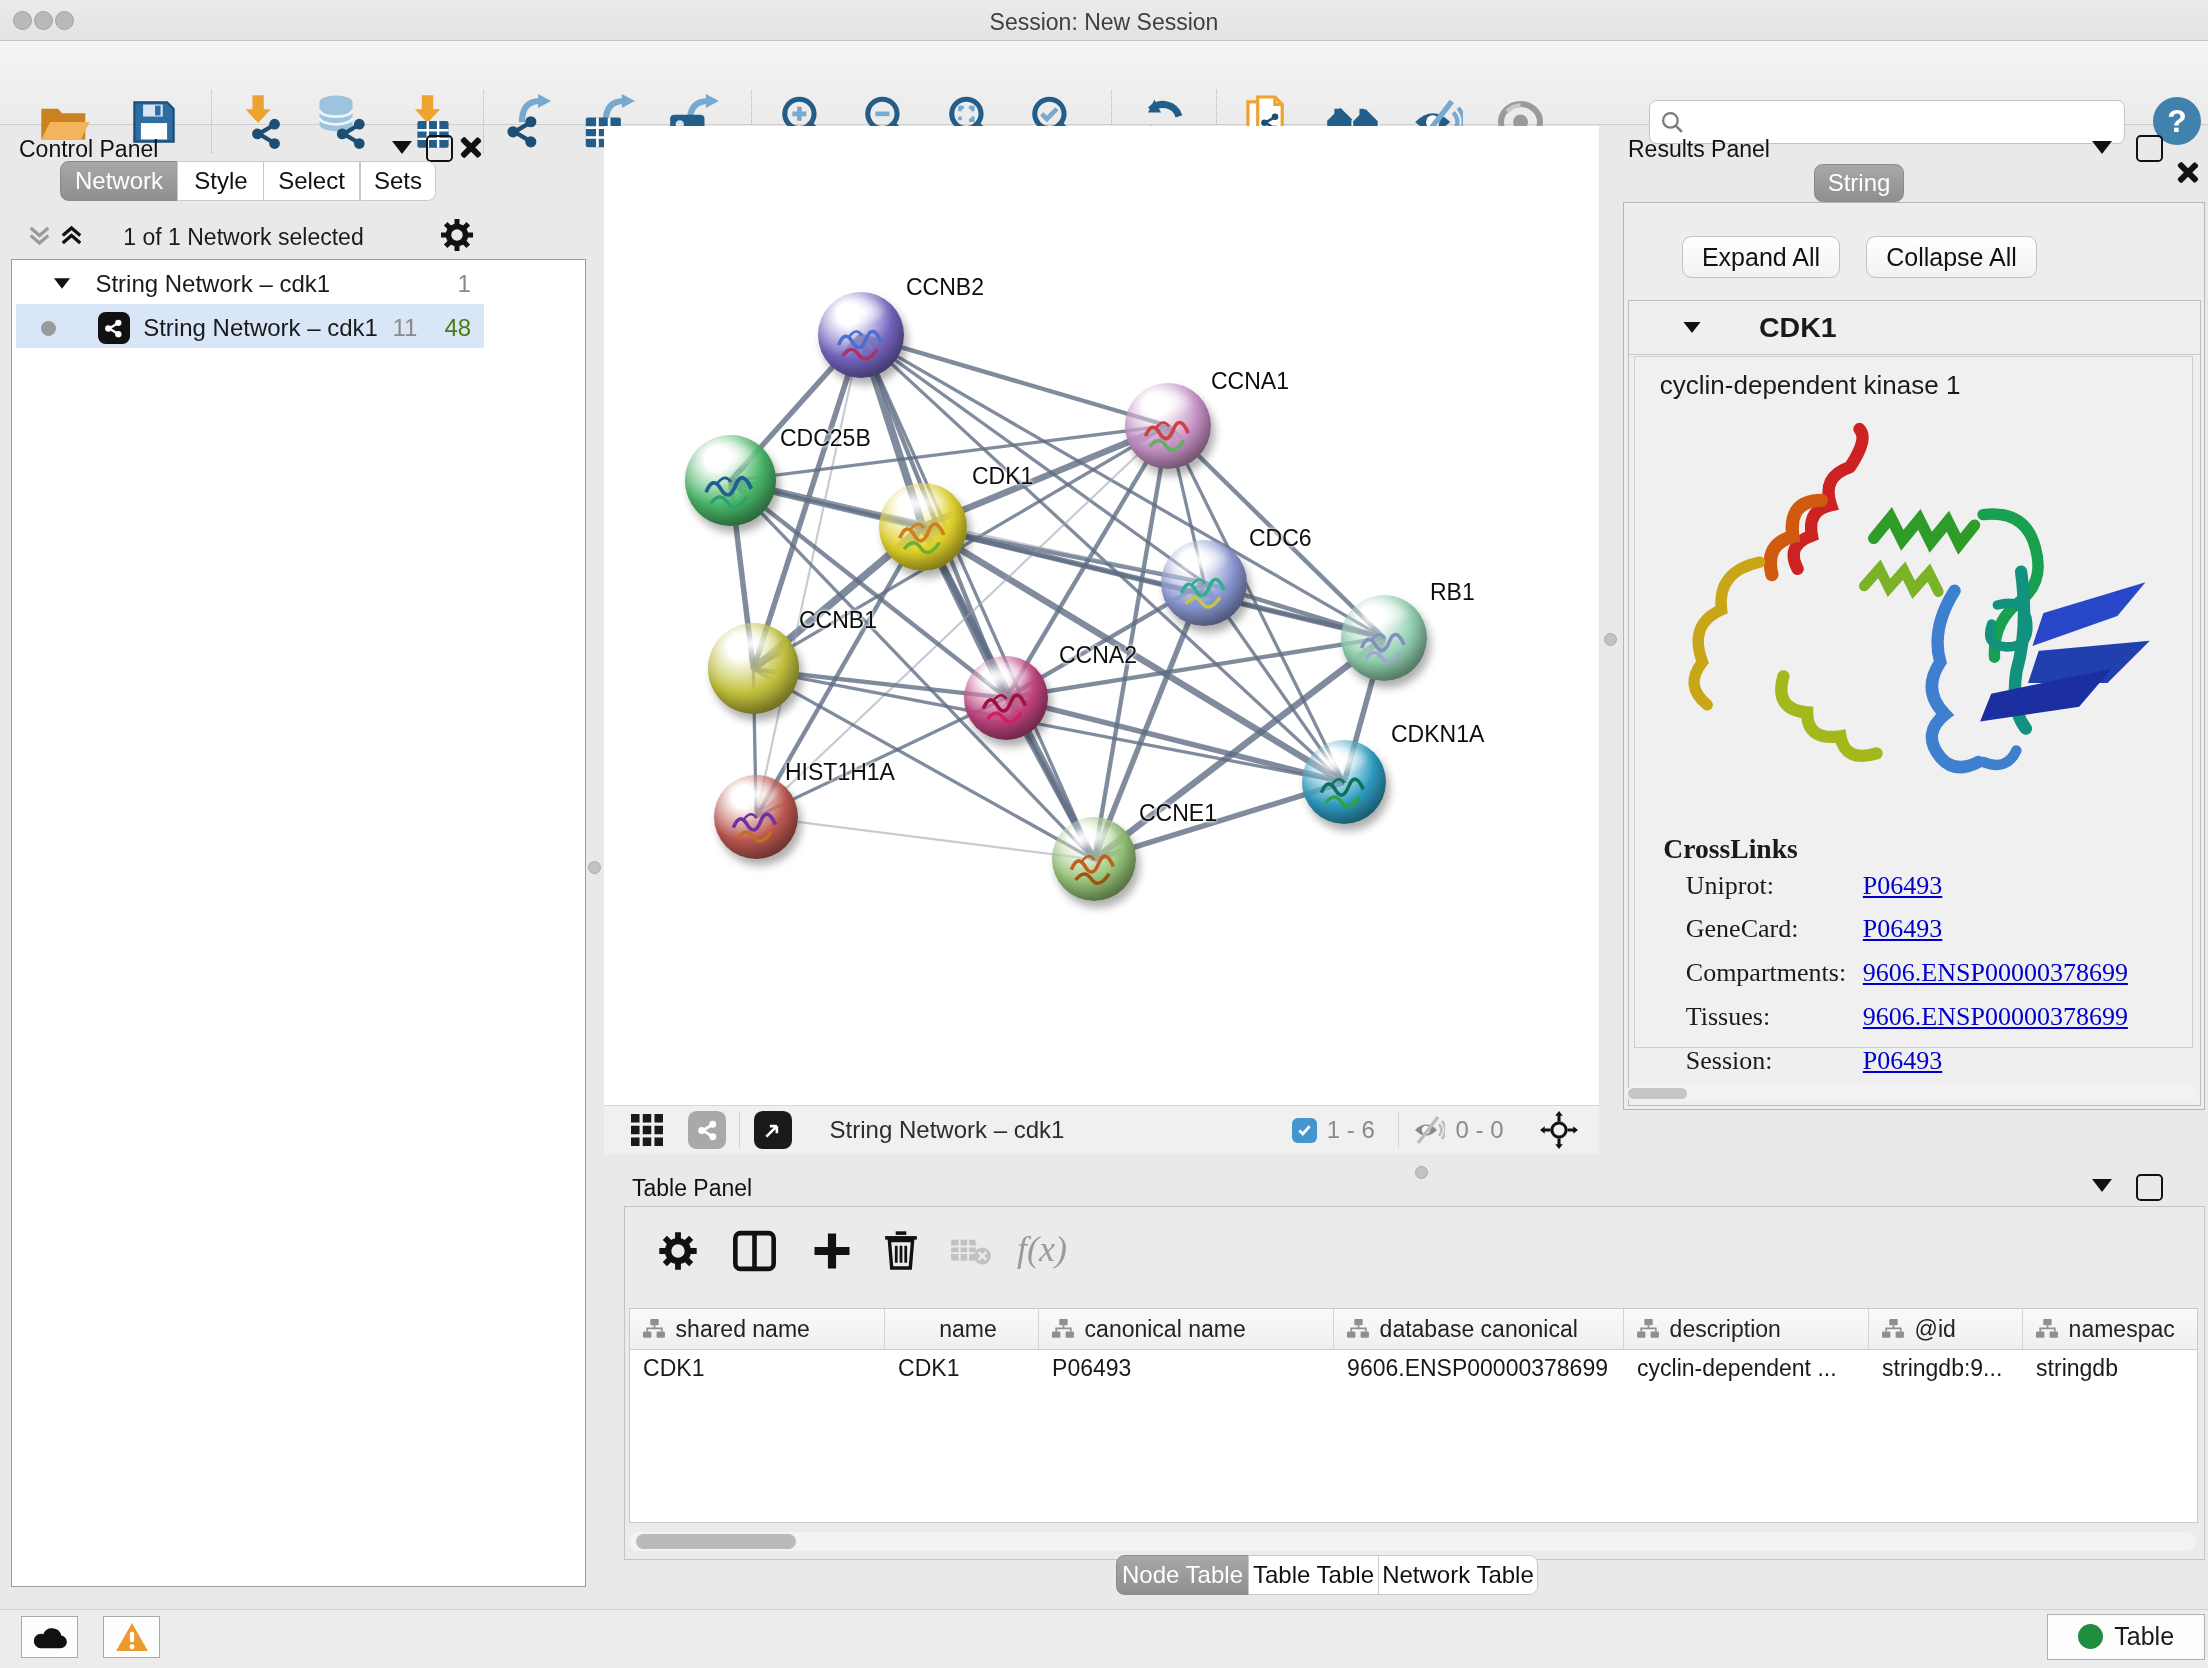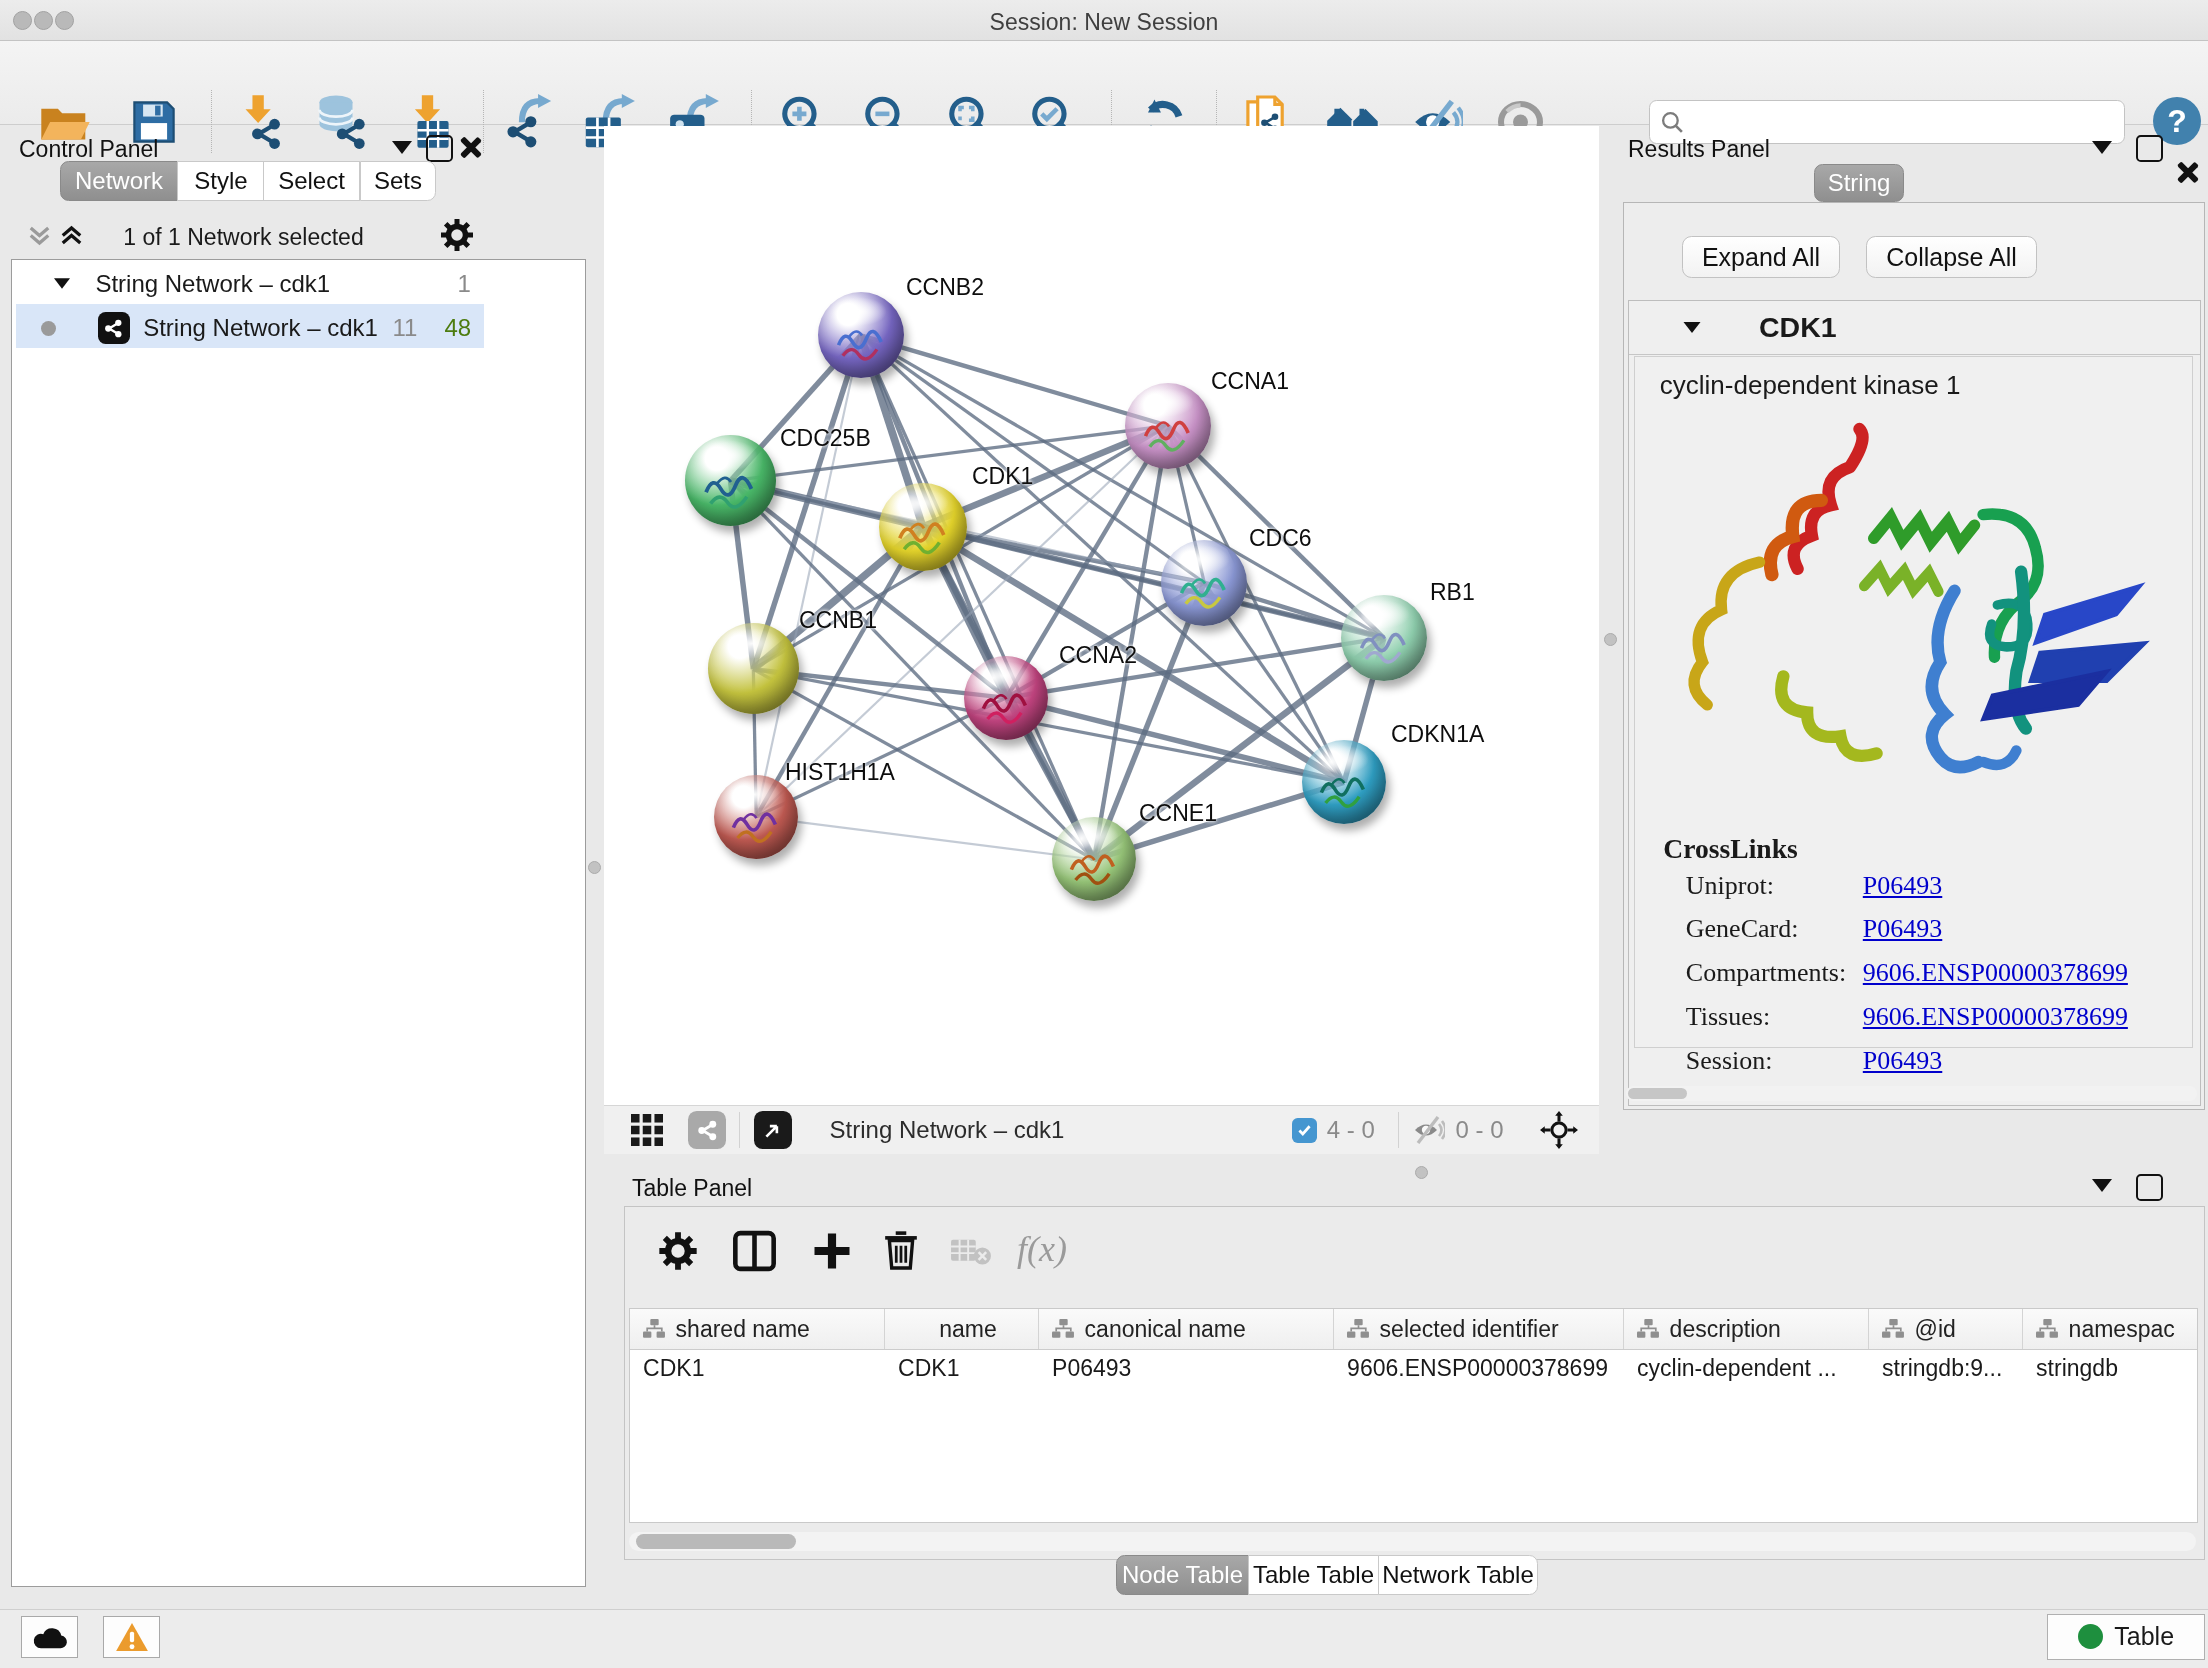--- a/index.html
+++ b/index.html
@@ -568,21 +568,21 @@
     <svg width="21" height="21" viewBox="0 0 24 24">
         <path d="M5 19 L17 7 M17 7h-8 M17 7v8" stroke="#fff" stroke-width="3" fill="none"></path>
       </svg>
     </span>
   <span style="margin-left:38px;font-size:24px;color:#2c2c2c">String Network – cdk1</span>
   <span style="margin-left:auto" class="checkbox">
     <svg width="17" height="17" viewBox="0 0 20 20">
         <path d="M4 10l4 4 8-9" stroke="#fff" stroke-width="3.2" fill="none"></path>
       </svg>
     </span>
-  <span class="count-txt">4 - 0</span>
+  <span class="count-txt">1 - 6</span>
   <span class="nt-sep"></span>
   <span style="opacity:.65;filter:grayscale(1)">
     <svg width="34" height="30" viewBox="0 0 32 30">
         <use href="#sym-eyeslash"></use>
       </svg>
     </span>
   <span class="count-txt">0 - 0</span>
   <span style="margin:0 21px 0 27px">
     <svg width="38" height="38" viewBox="0 0 40 40">
         <use href="#sym-crosshair"></use>
@@ -715,21 +715,21 @@
       <div class="th" style="width:295px">
         <svg width="23" height="21" viewBox="0 0 22 20">
             <use href="#sym-hier"></use>
           </svg>
         <span>canonical name</span>
         </div>
       <div class="th" style="width:290px">
         <svg width="23" height="21" viewBox="0 0 22 20">
             <use href="#sym-hier"></use>
           </svg>
-        <span>selected identifier</span>
+        <span>database canonical</span>
         </div>
       <div class="th" style="width:245px">
         <svg width="23" height="21" viewBox="0 0 22 20">
             <use href="#sym-hier"></use>
           </svg>
         <span>description</span>
         </div>
       <div class="th" style="width:154px">
         <svg width="23" height="21" viewBox="0 0 22 20">
             <use href="#sym-hier"></use>

